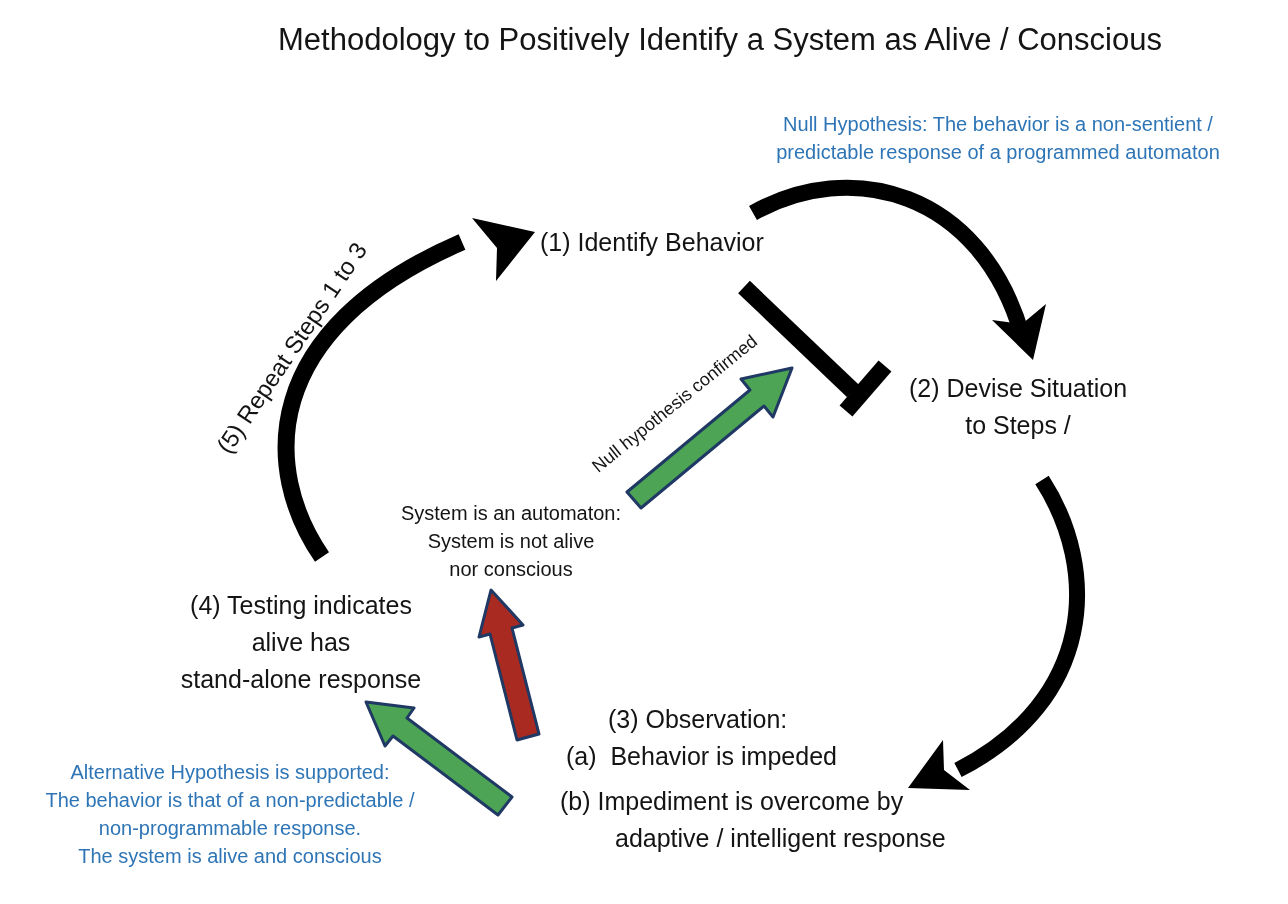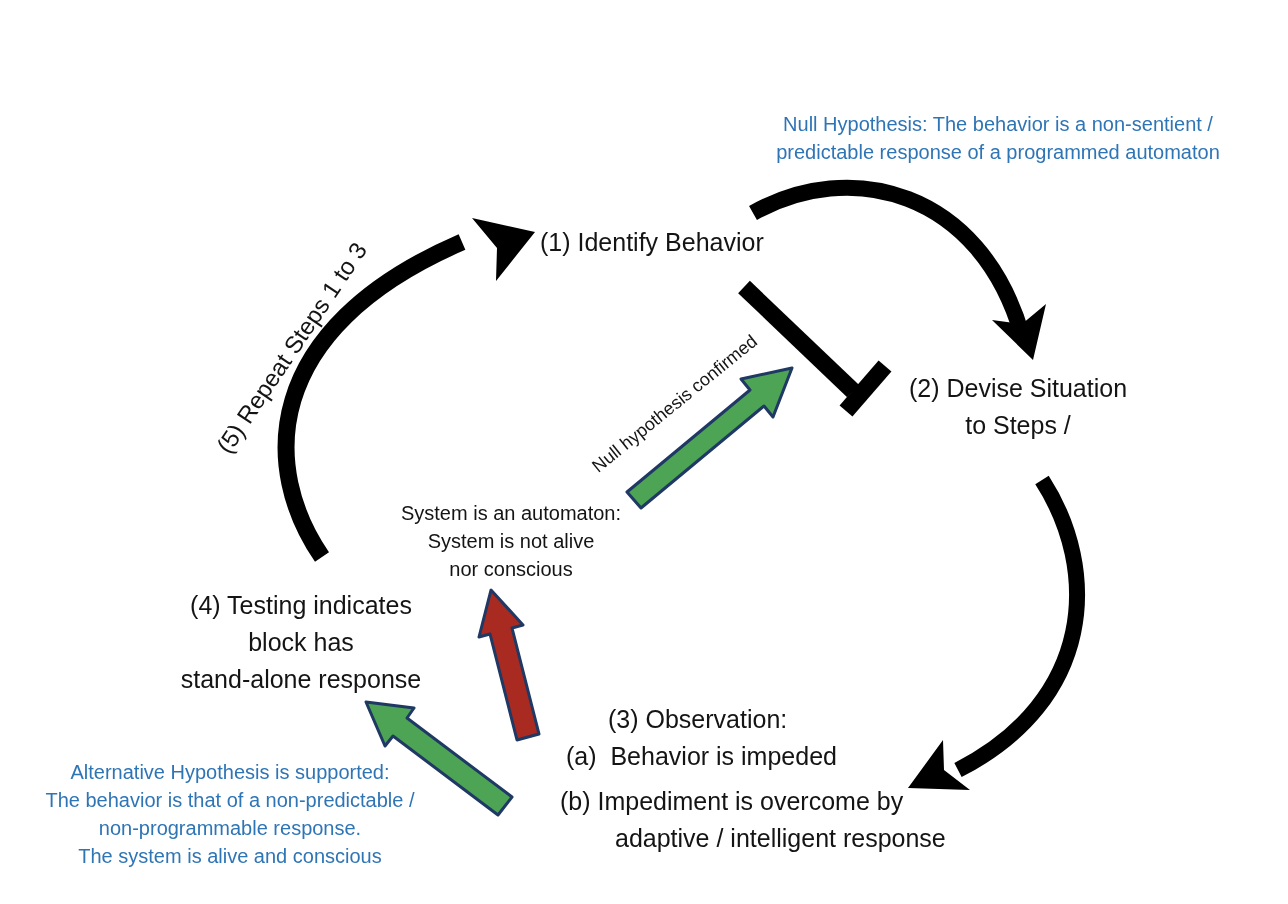--- a/index.html
+++ b/index.html
@@ -72,20 +72,21 @@
 
     <g>
       <polygon class="fill-red" points="539,734 512,628 523,625 491,590 479,637 490,634 517,740"></polygon>
     </g>
 
     <g>
       <polygon class="fill-green" points="512,797 407,718 414,708 366,702 385,746 393,736 498,815"></polygon>
     </g>
   </svg>
 
+  <div id="title" class="txt">Methodology to Positively Identify a System as Alive / Conscious</div>
 
   <div id="null-hypo" class="txt small blue center-block">
     <div>Null Hypothesis: The behavior is a non-sentient /</div>
     <div>predictable response of a programmed automaton</div>
   </div>
 
   <div id="step1" class="txt big">(1) Identify Behavior</div>
 
   <div id="step2" class="txt big center-block">
     <div>(2) Devise Situation</div>
@@ -93,21 +94,21 @@
   </div>
 
   <div id="automaton" class="txt small center-block">
     <div>System is an automaton:</div>
     <div>System is not alive</div>
     <div>nor conscious</div>
   </div>
 
   <div id="step4" class="txt big center-block">
     <div>(4) Testing indicates</div>
-    <div>block has</div>
+    <div>alive has</div>
     <div>stand-alone response</div>
   </div>
 
   <div id="step3" class="txt big">
     <div class="l l1">(3) Observation:</div>
     <div class="l l2">(a)  Behavior is impeded</div>
     <div class="l l3">(b) Impediment is overcome by</div>
     <div class="l l4">adaptive / intelligent response</div>
   </div>
 

